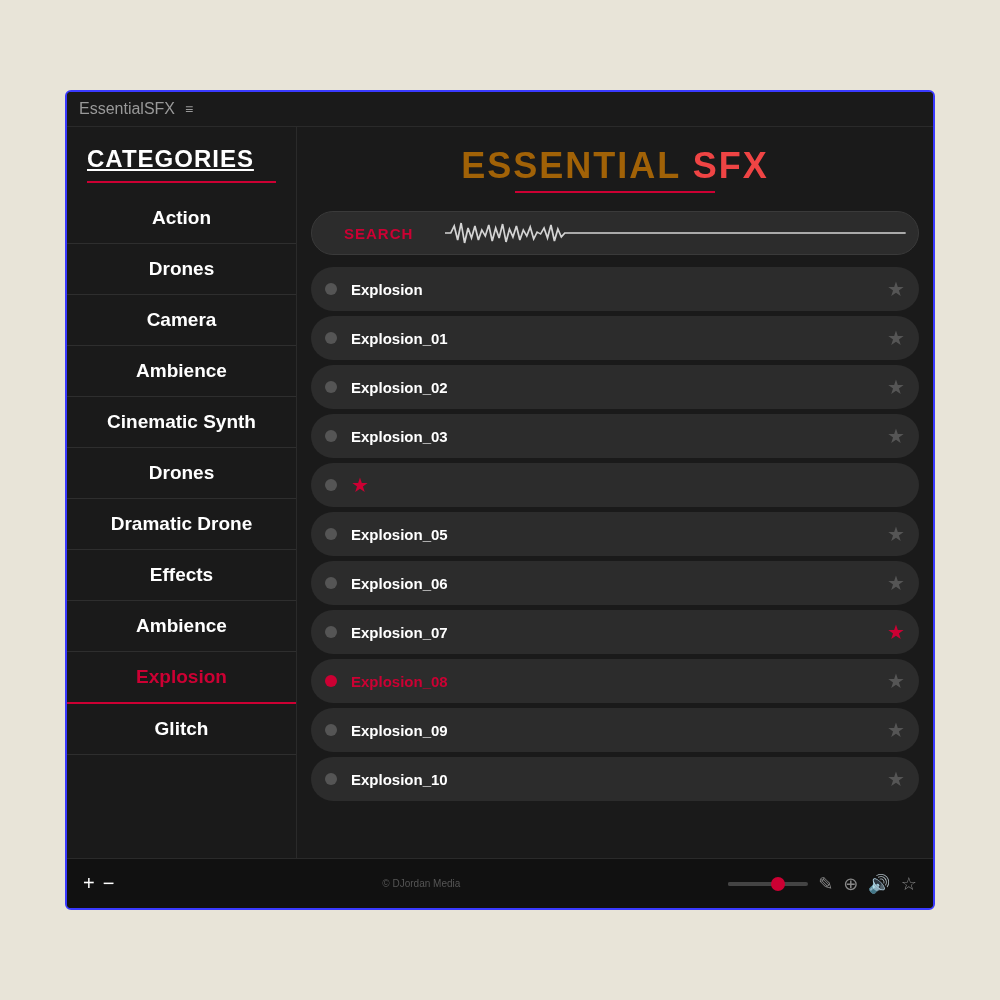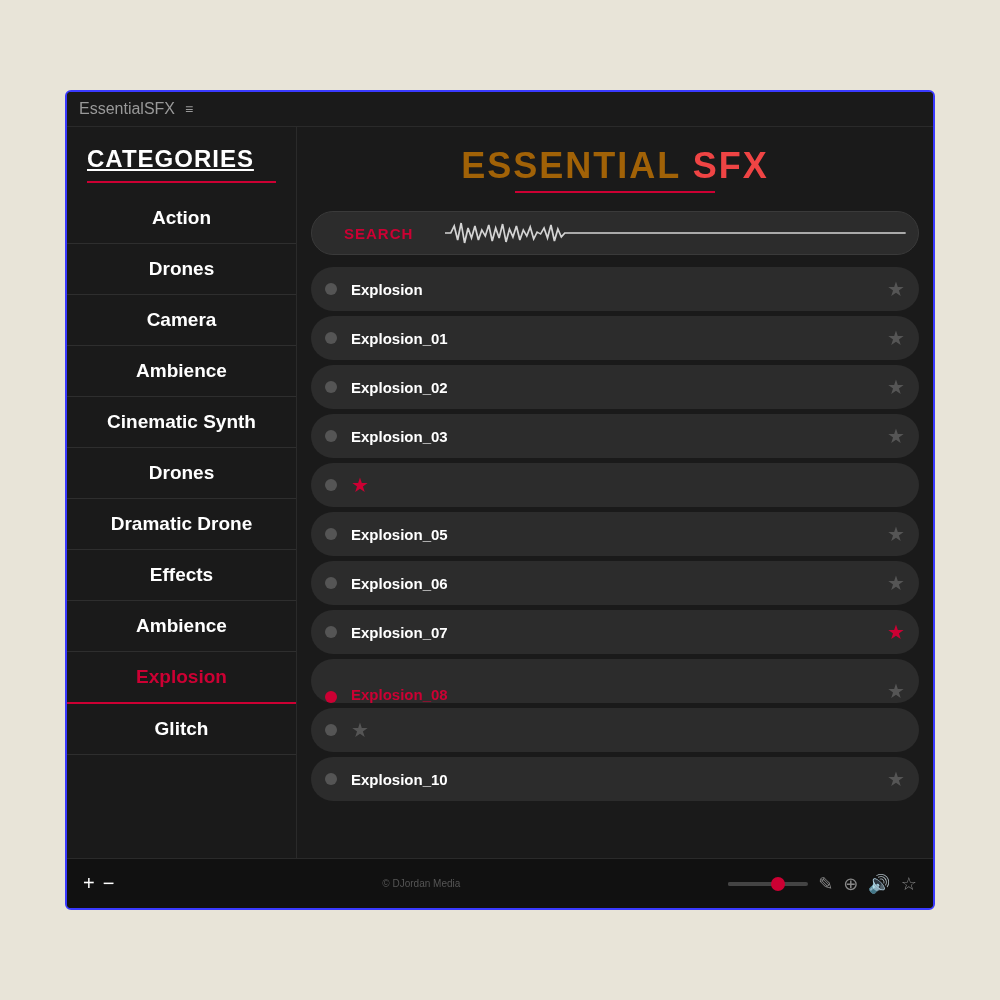--- a/index.html
+++ b/index.html
@@ -150,21 +150,21 @@
     .sound-item {
       display: flex;
       align-items: center;
       background: #2c2c2c;
       border-radius: 22px;
       margin-bottom: 5px;
       padding: 0 14px;
       height: 44px;
       cursor: pointer;
     }
-    .sound-item.playing { background: #2c2c2c; align-items: flex-end; }
+    .sound-item.playing { background: #2c2c2c; }
     .play-dot {
       width: 12px;
       height: 12px;
       border-radius: 50%;
       background: #555;
       margin-right: 14px;
       flex-shrink: 0;
     }
     .play-dot.active {
       background: #cc0033;
@@ -345,20 +345,21 @@
             <span class="sound-name">Explosion_07</span>
             <button class="star-btn favorited">★</button>
           </div>
           <div class="sound-item playing">
             <div class="play-dot active"></div>
             <span class="sound-name playing">Explosion_08</span>
             <button class="star-btn">★</button>
           </div>
           <div class="sound-item">
             <div class="play-dot"></div>
+            <span class="sound-name">Explosion_09</span>
             <button class="star-btn">★</button>
           </div>
           <div class="sound-item">
             <div class="play-dot"></div>
             <span class="sound-name">Explosion_10</span>
             <button class="star-btn">★</button>
           </div>
         </div>
     </div>
   </div>

